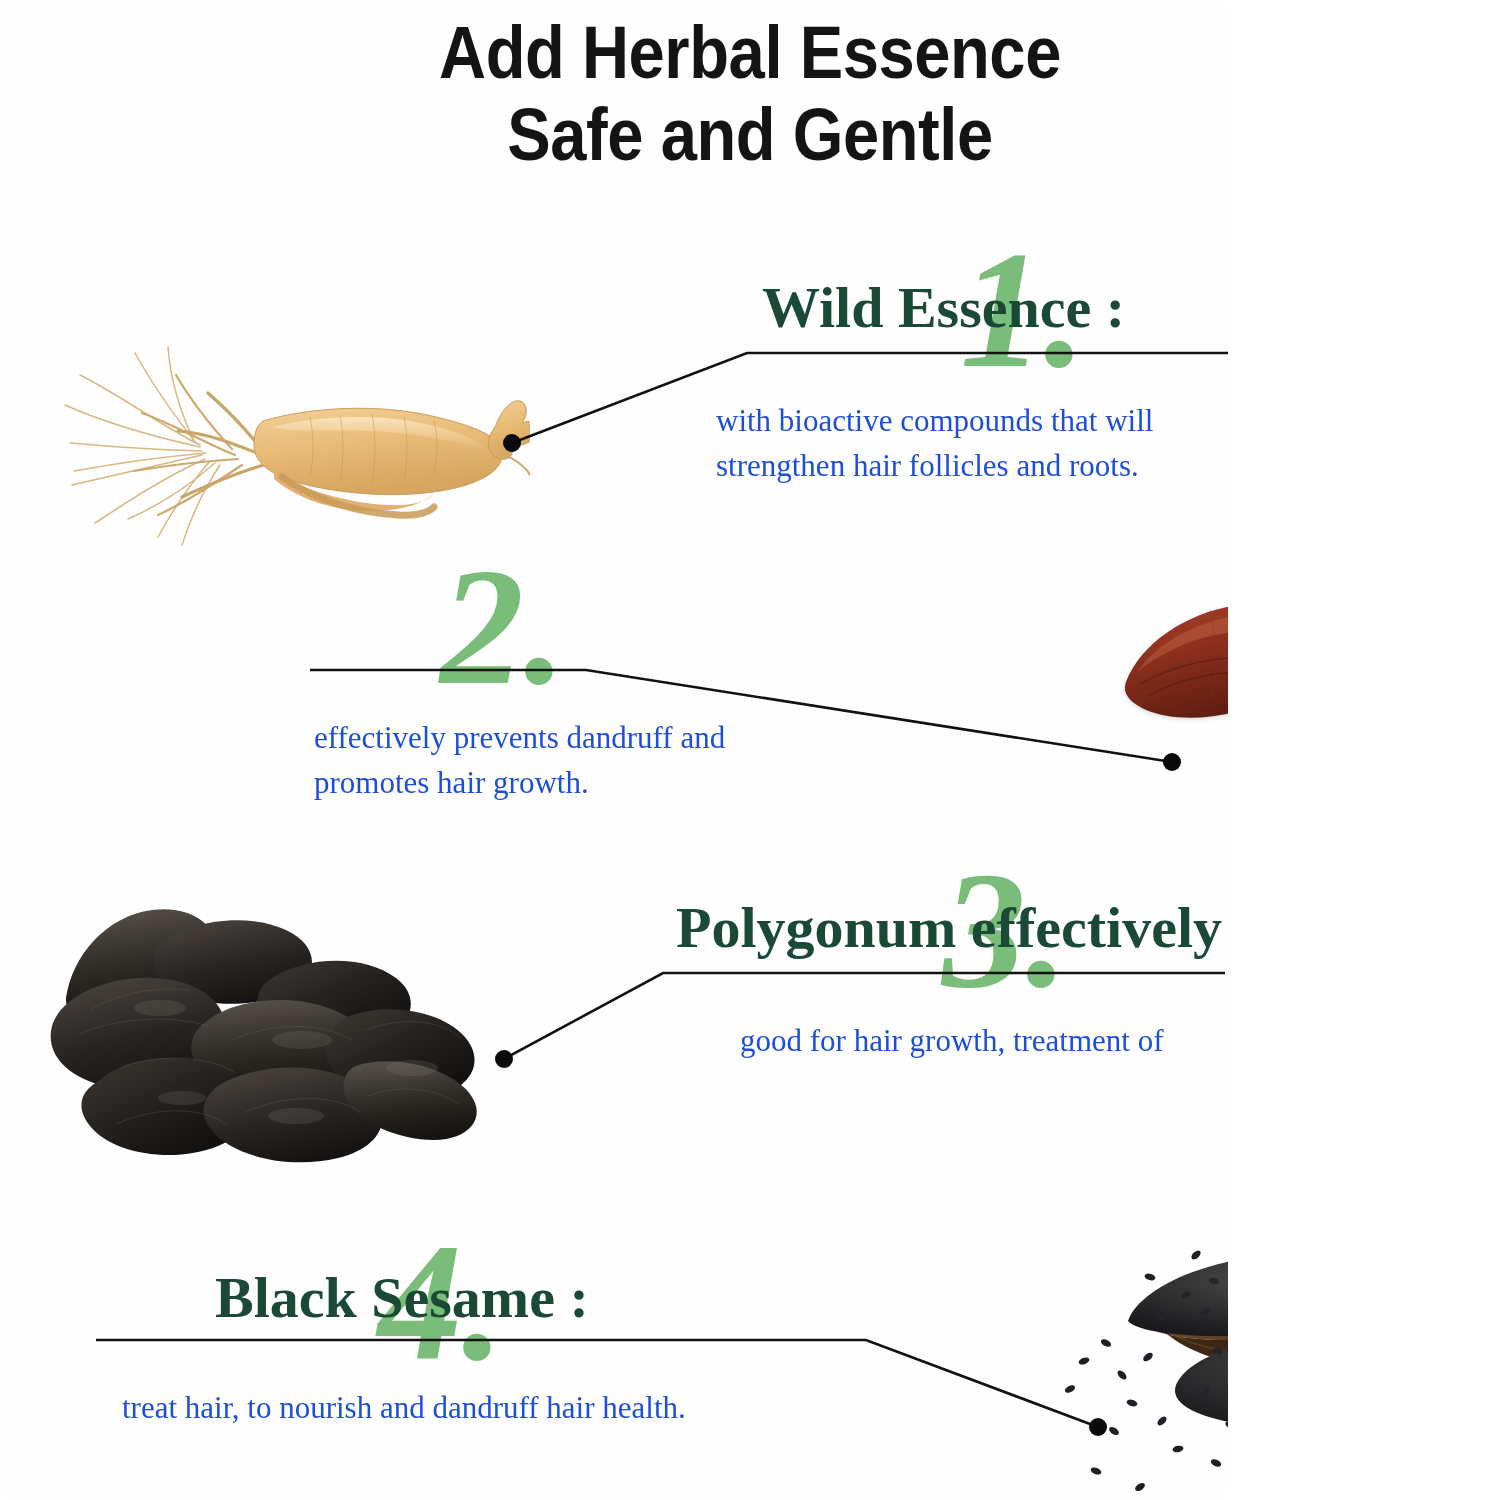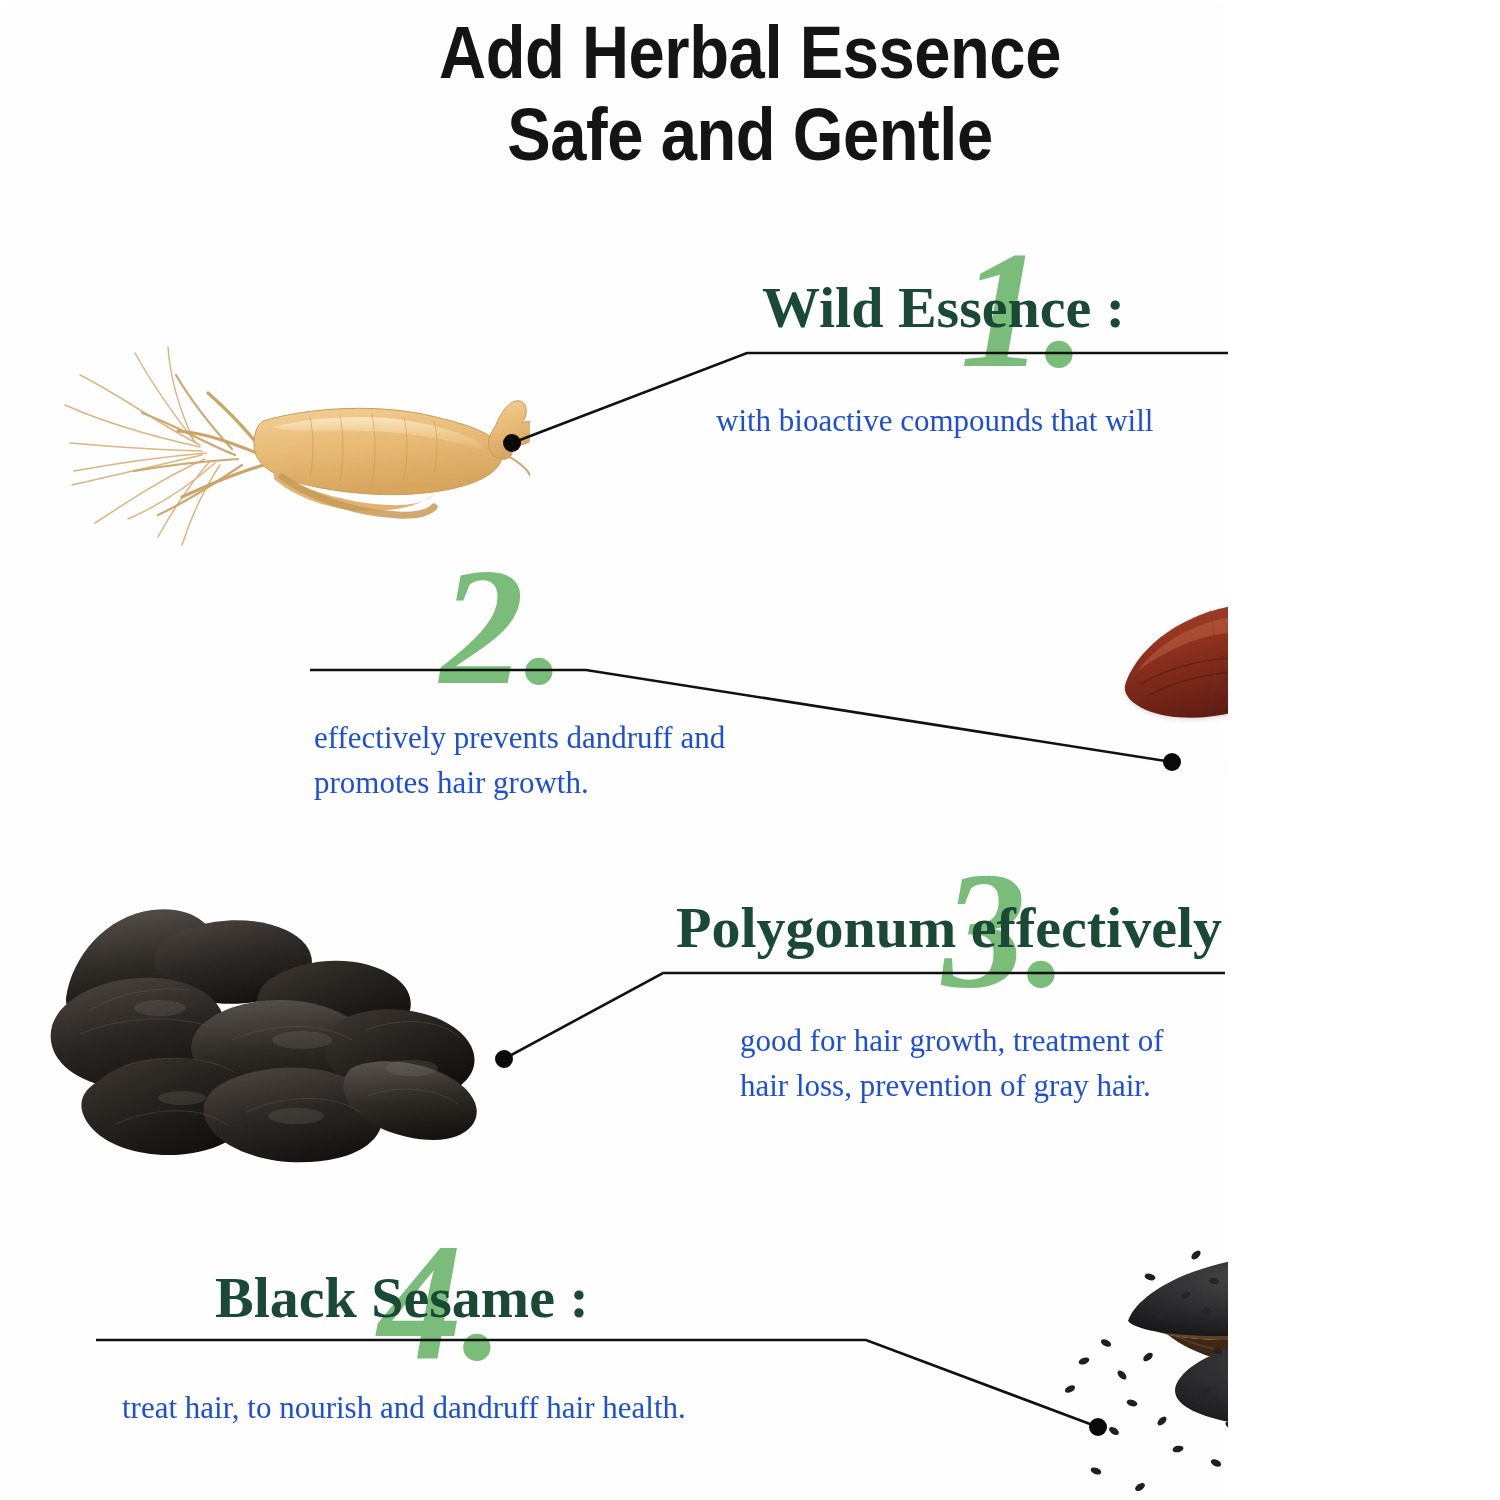--- a/index.html
+++ b/index.html
@@ -377,27 +377,27 @@
       <circle cx="512" cy="443" r="9"></circle>
       <circle cx="1172" cy="762" r="9"></circle>
       <circle cx="504" cy="1059" r="9"></circle>
       <circle cx="1098" cy="1427" r="9"></circle>
     </g>
   </svg>
 
   <div class="bignum" style="left:960px; top:225px;">1.</div>
   <div class="heading" style="left:762px; top:278px;">Wild Essence :</div>
   <div class="body-text" style="left:716px; top:398px;">with bioactive compounds that will</div>
+  <div class="body-text" style="left:716px; top:443px;">strengthen hair follicles and roots.</div>
 
   <div class="bignum" style="left:440px; top:542px;">2.</div>
   <div class="body-text" style="left:314px; top:715px;">effectively prevents dandruff and</div>
   <div class="body-text" style="left:314px; top:760px;">promotes hair growth.</div>
 
   <div class="bignum" style="left:942px; top:845px;">3.</div>
   <div class="heading" style="left:676px; top:898px;">Polygonum effectively :</div>
   <div class="body-text" style="left:740px; top:1018px;">good for hair growth, treatment of</div>
-  <div class="body-text" style="left:740px; top:1063px;">hair loss, prevention of gray hair.</div>
 
   <div class="bignum" style="left:378px; top:1218px;">4.</div>
   <div class="heading" style="left:215px; top:1268px;text-align:center;">Black Sesame :</div>
   <div class="body-text" style="left:122px; top:1385px;">treat hair, to nourish and dandruff hair health.</div>
 
 </div>
 
 </body></html>

